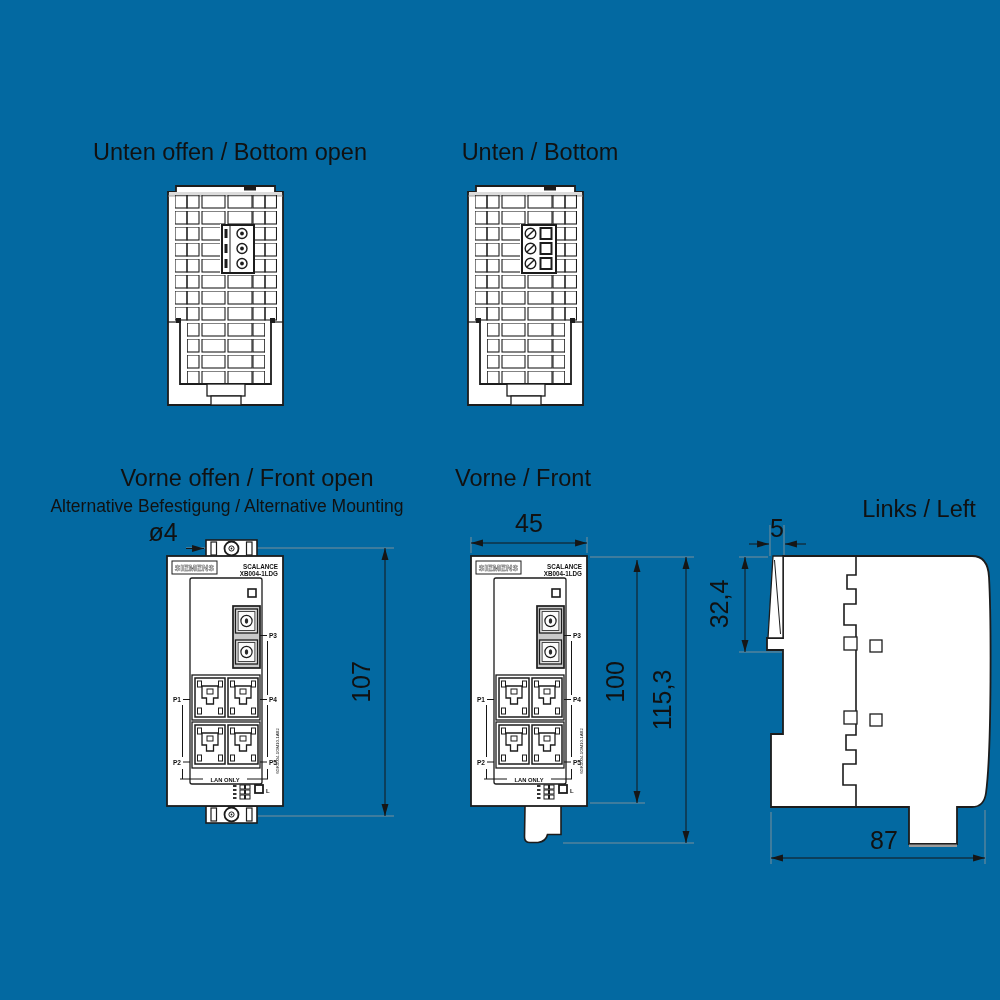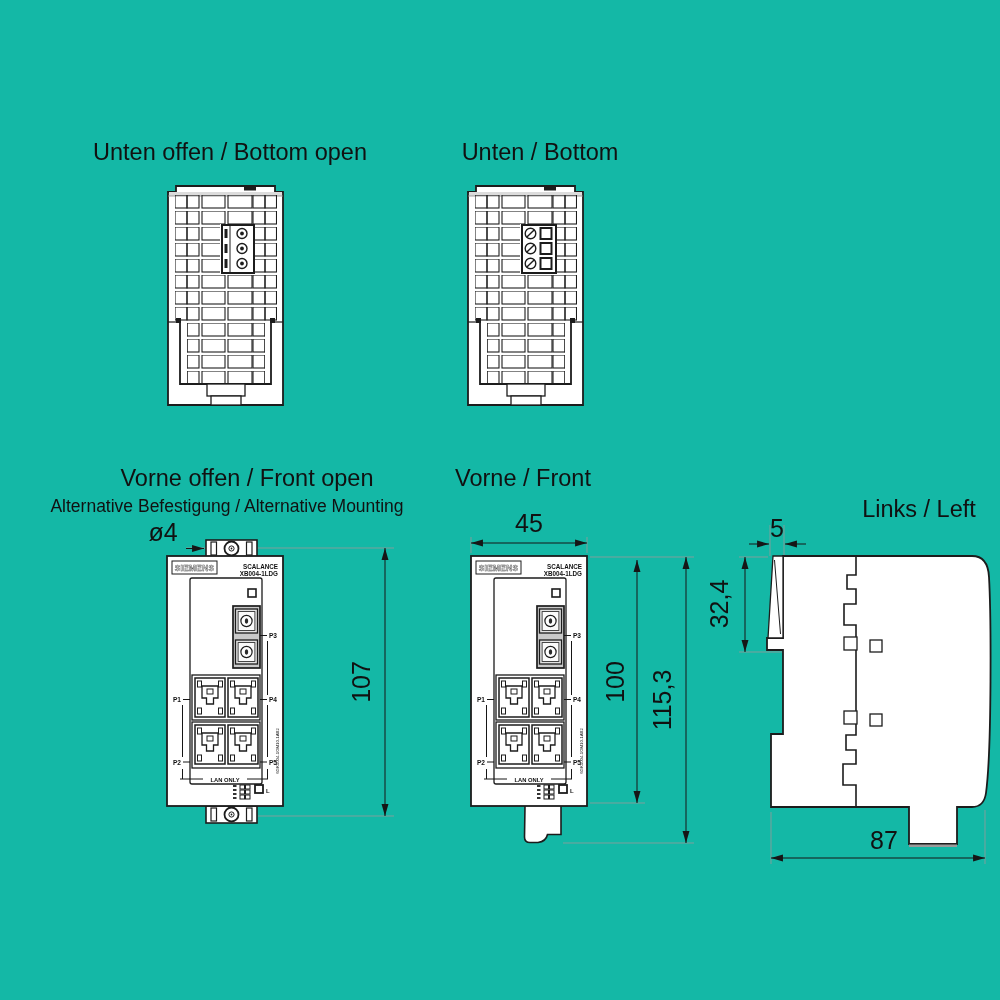--- a/index.html
+++ b/index.html
@@ -1,16 +1,16 @@
 <!DOCTYPE html>
 <html><head>
 <meta charset="utf-8">
 <style>
   html,body{margin:0;padding:0;background:#fff;}
-  #canvas{position:relative;width:1000px;height:1000px;background:#14b8a6;overflow:hidden;}
+  #canvas{position:relative;width:1000px;height:1000px;background:#0369a1;overflow:hidden;}
   svg{font-family:"Liberation Sans",sans-serif;}
   .fw{fill:#fff;stroke:#1c1c1c;}
   .ln{fill:none;stroke:#1c1c1c;stroke-width:1.6;stroke-linejoin:miter;}
   .w1{stroke-width:1;}
   .w12{stroke-width:1.2;}
   .w13{stroke-width:1.3;}
   .w18{stroke-width:1.8;}
   .w2{stroke-width:2;}
   .ext{fill:none;stroke:#9a9a9a;stroke-width:0.8;}
   .dim{fill:none;stroke:#161616;stroke-width:1;}

